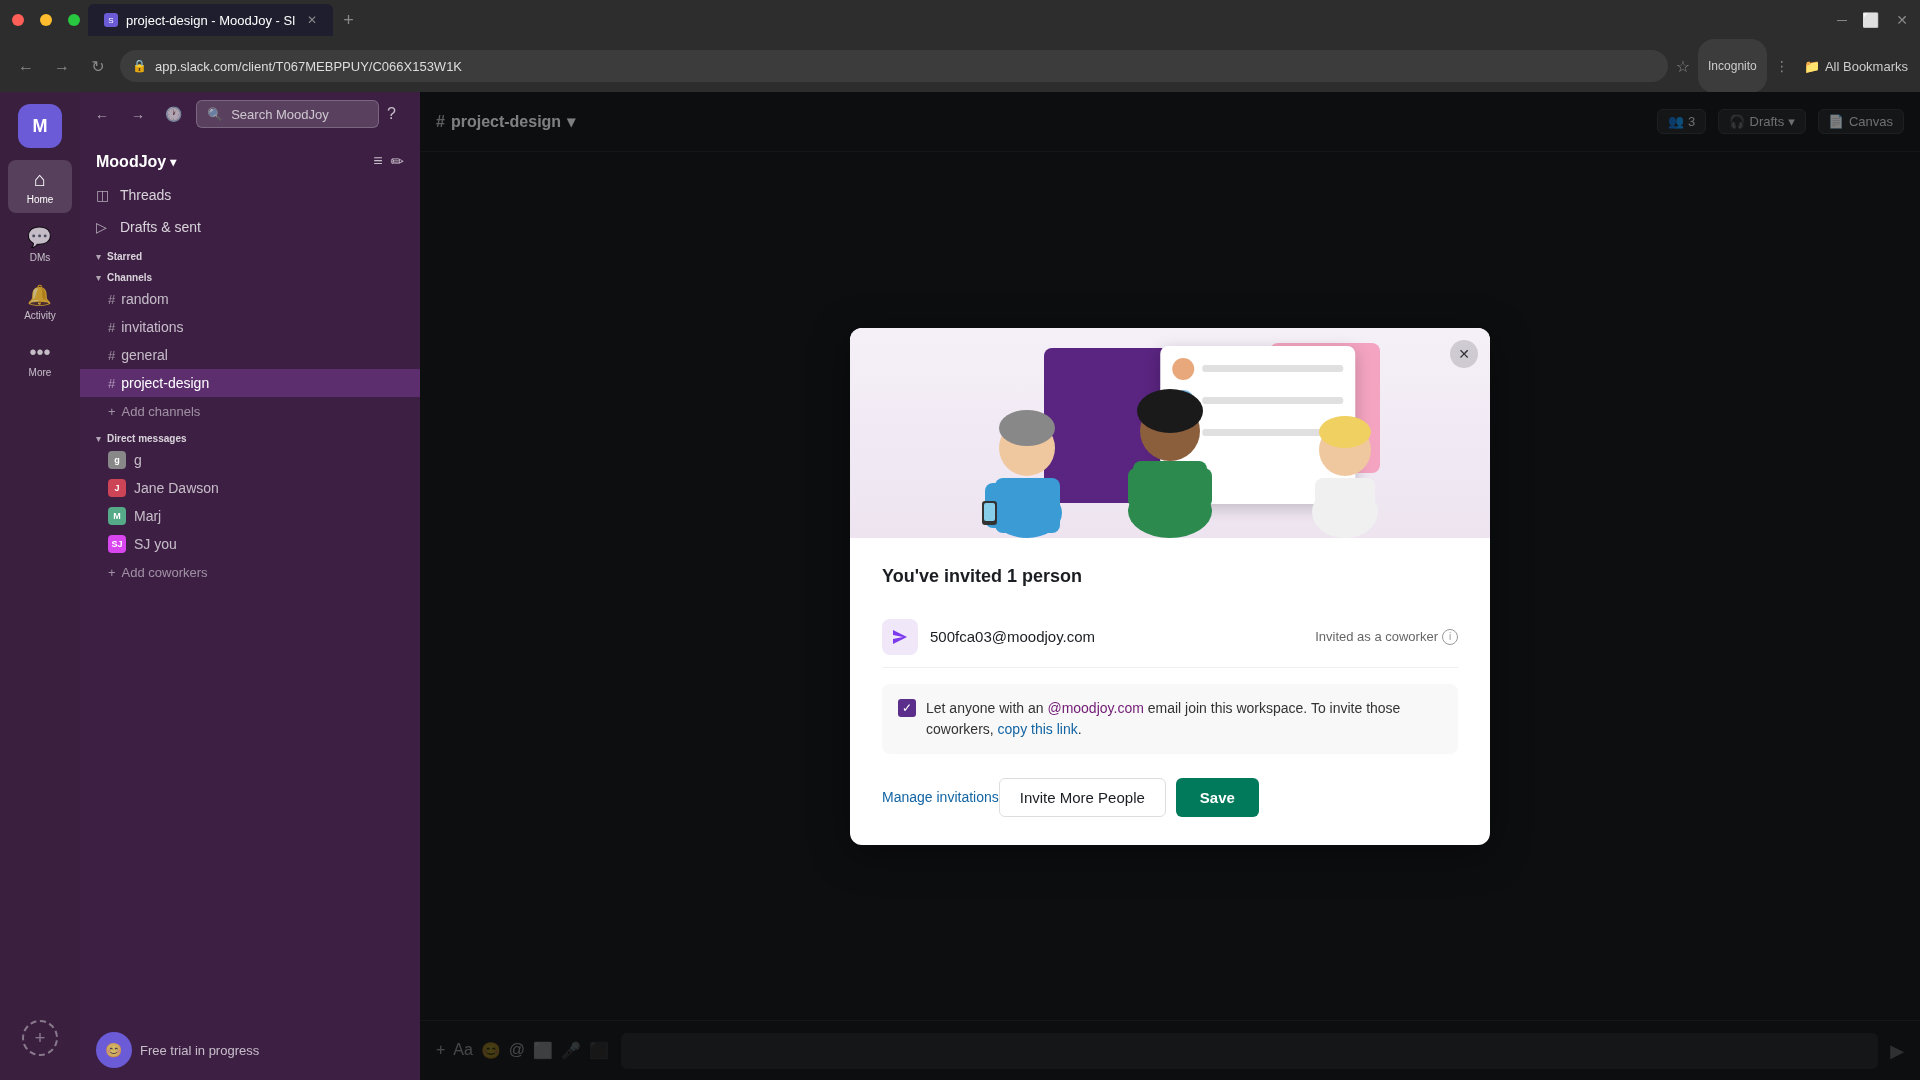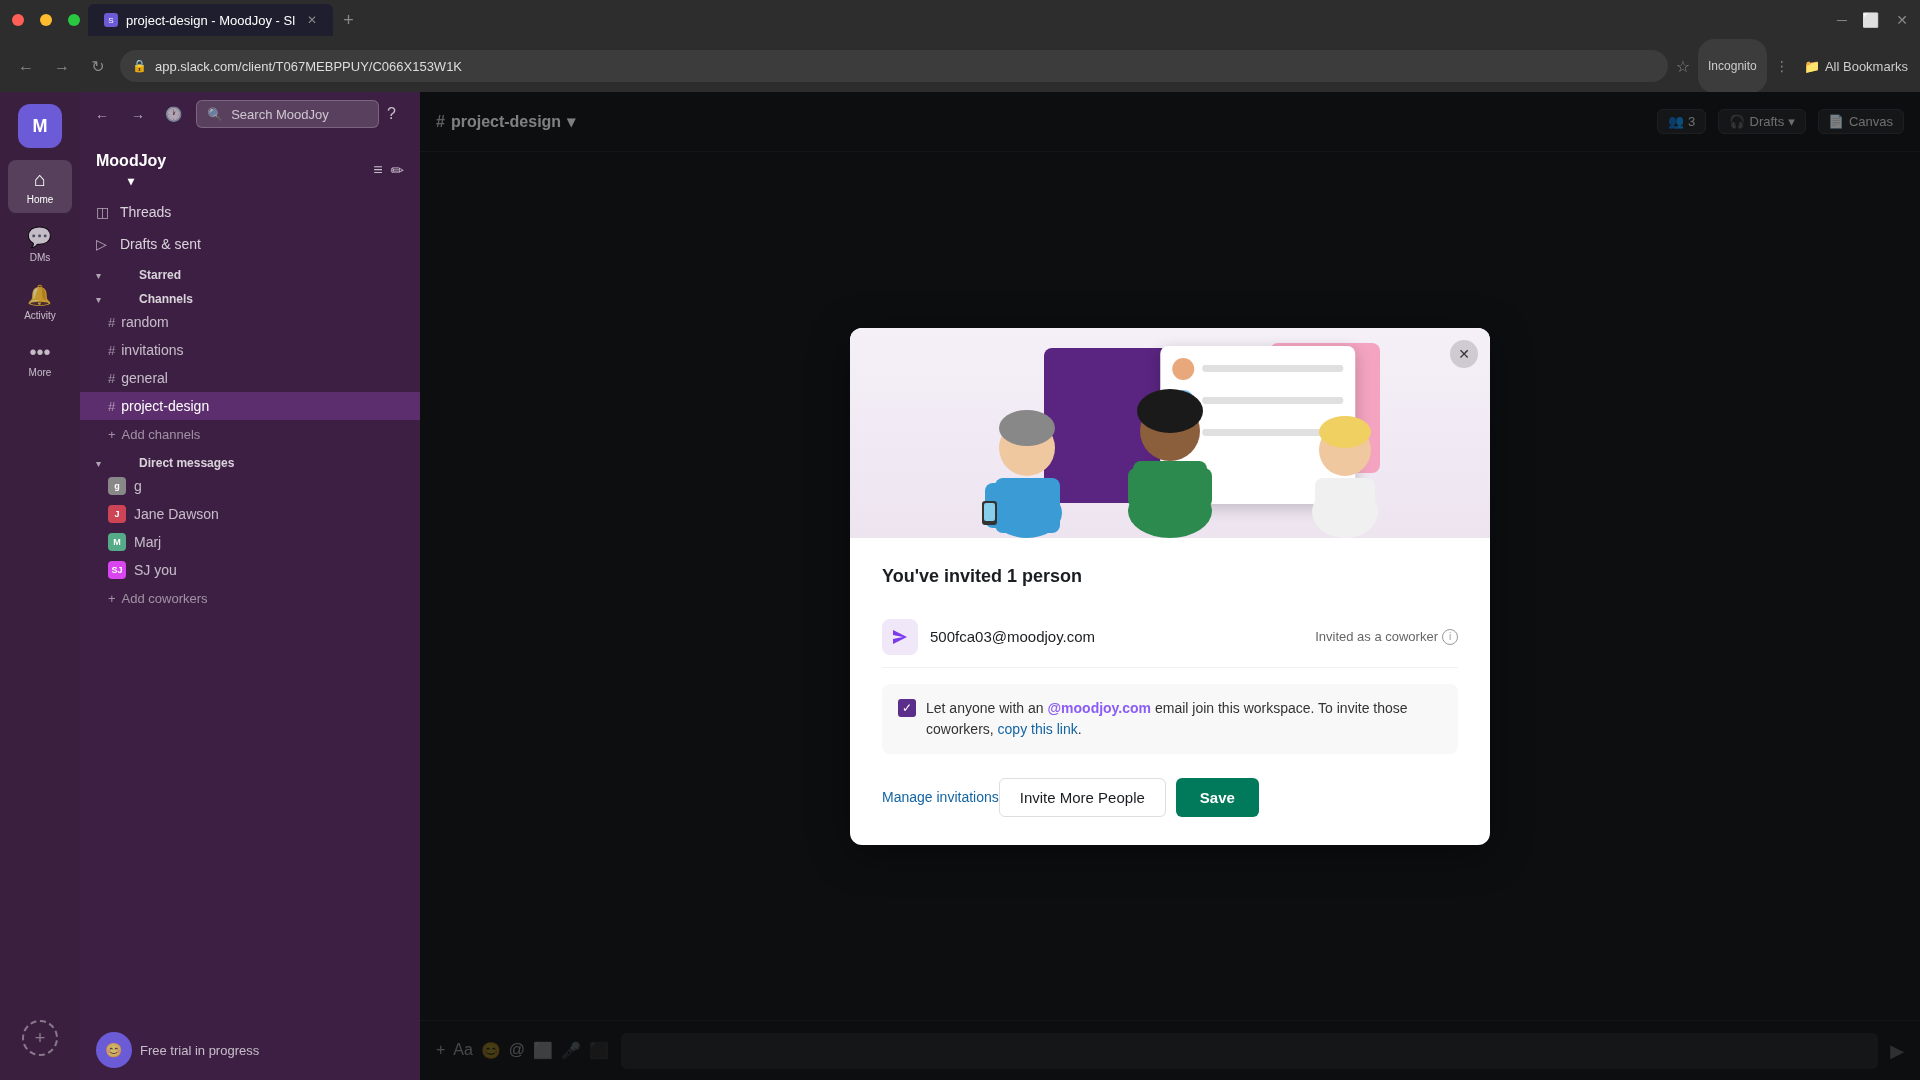--- a/index.html
+++ b/index.html
@@ -41,32 +41,32 @@
     .nav-icon { display: flex; flex-direction: column; align-items: center; gap: 3px; padding: 8px 0; cursor: pointer; width: 64px; border-radius: 8px; }
     .nav-icon .icon-glyph { font-size: 20px; color: rgba(255,255,255,0.7); }
     .nav-icon .icon-label { font-size: 10px; color: rgba(255,255,255,0.7); }
     .nav-icon.active .icon-glyph, .nav-icon.active .icon-label { color: #fff; }
     .nav-icon.active { background: rgba(255,255,255,0.15); }
     .add-workspace { width: 36px; height: 36px; border-radius: 50%; border: 2px dashed rgba(255,255,255,0.4); display: flex; align-items: center; justify-content: center; color: rgba(255,255,255,0.4); font-size: 18px; cursor: pointer; margin-top: auto; margin-bottom: 12px; }
 
     
     .channel-sidebar { width: 340px; background: #3d1f44; display: flex; flex-direction: column; padding: 0; }
     .sidebar-header { display: flex; align-items: center; justify-content: space-between; padding: 16px 16px 8px; }
-    .workspace-name { color: #fff; font-size: 16px; font-weight: 700; display: flex; align-items: center; gap: 4px; cursor: pointer; flex-direction: column; }
+    .workspace-name { color: #fff; font-size: 16px; font-weight: 700; display: flex; align-items: center; gap: 4px; cursor: pointer; }
     .workspace-caret { font-size: 12px; }
     .sidebar-header-actions { display: flex; gap: 8px; }
     .sidebar-action-btn { color: rgba(255,255,255,0.7); font-size: 16px; cursor: pointer; }
     
     .sidebar-item { display: flex; align-items: center; gap: 8px; padding: 4px 16px; cursor: pointer; color: rgba(255,255,255,0.8); font-size: 14px; height: 32px; }
     .sidebar-item .item-icon { font-size: 14px; color: rgba(255,255,255,0.6); width: 16px; }
     .sidebar-item .item-label { font-size: 14px; }
     
     .section-header { display: flex; align-items: center; gap: 6px; padding: 8px 16px 2px; cursor: pointer; }
     .section-caret { color: rgba(255,255,255,0.6); font-size: 10px; }
-    .section-title { color: rgba(255,255,255,0.8); font-size: 12px; font-weight: 600; margin-left: 32px; }
+    .section-title { color: rgba(255,255,255,0.8); font-size: 10px; font-weight: 600; }
     
     .channel-item { display: flex; align-items: center; gap: 6px; padding: 3px 16px 3px 28px; cursor: pointer; color: rgba(255,255,255,0.7); font-size: 14px; height: 28px; }
     .channel-item.active { background: #5d2e6e; color: #fff; }
     .channel-hash { color: rgba(255,255,255,0.5); font-size: 13px; }
     
     .dm-item { display: flex; align-items: center; gap: 8px; padding: 3px 16px 3px 28px; cursor: pointer; color: rgba(255,255,255,0.7); font-size: 14px; height: 28px; }
     .dm-avatar { width: 18px; height: 18px; border-radius: 4px; display: flex; align-items: center; justify-content: center; font-size: 9px; font-weight: bold; color: white; }
 
     .add-item { display: flex; align-items: center; gap: 6px; padding: 3px 16px 3px 28px; cursor: pointer; color: rgba(255,255,255,0.5); font-size: 13px; height: 28px; }
     
@@ -113,21 +113,21 @@
     .invited-item { display: flex; align-items: center; gap: 12px; padding: 12px 0; border-bottom: 1px solid #f0f0f0; }
     .invited-icon { width: 36px; height: 36px; background: #f0e8f8; border-radius: 8px; display: flex; align-items: center; justify-content: center; color: #7c3aed; font-size: 16px; }
     .invited-email { font-size: 15px; color: #1a1d21; flex: 1; }
     .invited-role { display: flex; align-items: center; gap: 4px; color: #666; font-size: 13px; }
     .info-icon { width: 16px; height: 16px; border-radius: 50%; border: 1px solid #999; display: flex; align-items: center; justify-content: center; font-size: 10px; color: #999; cursor: pointer; }
     
     .checkbox-row { display: flex; align-items: flex-start; gap: 10px; background: #f8f8f8; border-radius: 8px; padding: 14px 16px; margin: 16px 0; }
     .checkbox { width: 18px; height: 18px; background: #5b2e8c; border-radius: 3px; display: flex; align-items: center; justify-content: center; flex-shrink: 0; margin-top: 1px; }
     .checkbox-check { color: white; font-size: 12px; }
     .checkbox-text { font-size: 14px; color: #333; line-height: 1.5; }
-    .checkbox-text .domain { font-weight: 700; color: #8b5cf6; }
+    .checkbox-text .domain { font-weight: 400; color: #701a75; }
     .checkbox-text .copy-link { color: #1264a3; cursor: pointer; text-decoration: none; }
     
     .modal-footer { display: flex; align-items: center; justify-content: flex-start; padding-top: 8px; }
     .manage-invitations { color: #1264a3; font-size: 14px; cursor: pointer; background: none; border: none; text-decoration: none; }
     .footer-buttons { display: flex; gap: 10px; }
     .invite-more-btn { padding: 10px 20px; background: #fff; border: 1.5px solid #ddd; border-radius: 6px; font-size: 15px; font-weight: 500; color: #1a1d21; cursor: pointer; }
     .save-btn { padding: 10px 24px; background: #007a5a; border: none; border-radius: 6px; font-size: 15px; font-weight: 600; color: #fff; cursor: pointer; }
 
     
     .slack-topnav { height: 44px; background: #3d1f44; display: flex; align-items: center; padding: 0 16px 0 0; }

